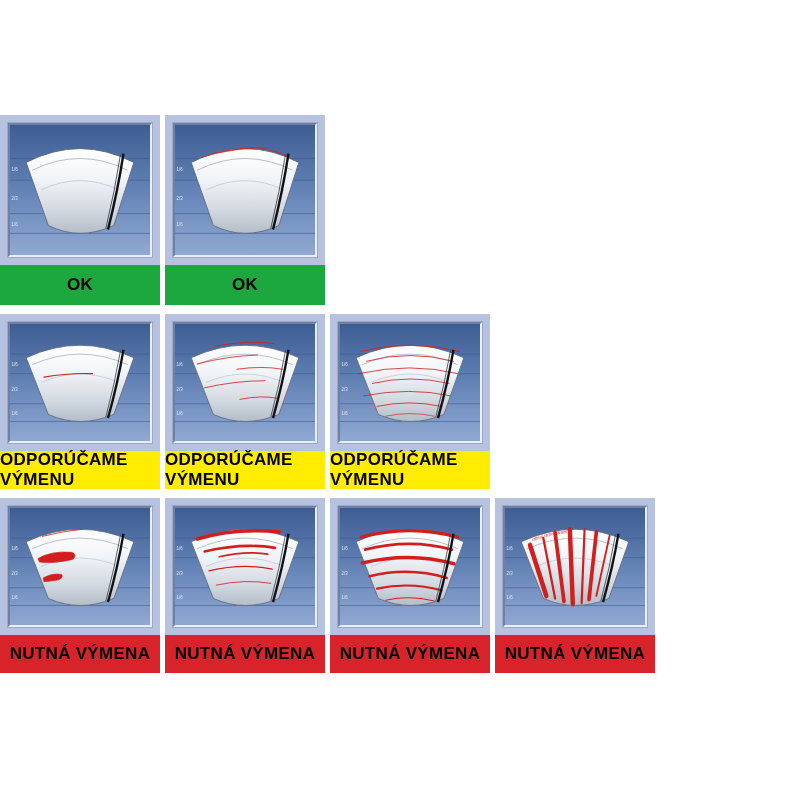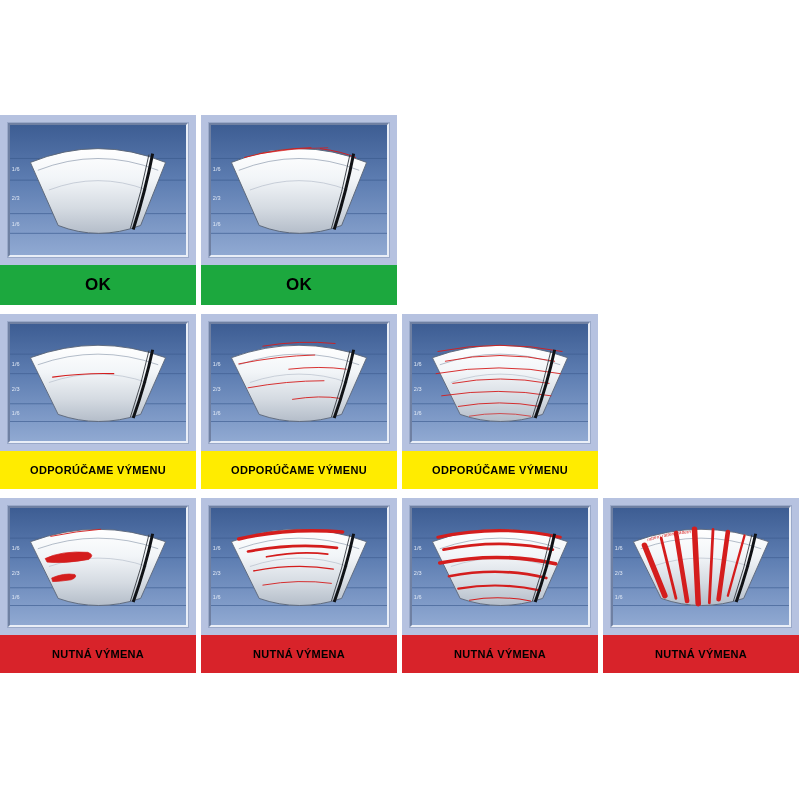--- a/index.html
+++ b/index.html
@@ -11,42 +11,42 @@
   }
   #grid {
     margin: 115px 0 0 0;
     display: flex;
     flex-direction: column;
     gap: 9px;
     align-items: flex-start;
   }
   .row { display: flex; gap: 5px; }
   .cell {
-    width: 196px;
+    width: 160px;
     display: flex;
     flex-direction: column;
   }
   .scene-wrap { padding: 8px; }
   .scene-frame {
     height: 121px;
     border: 2px solid;
     border-color: #6f80a2 #e9eef7 #e9eef7 #6f80a2;
     box-shadow: 0 0 0 1px #9aa9c9;
     background: #4a6aa0;
     overflow: hidden;
   }
   .r0 .scene-frame { height: 134px; }
   svg.scene { display: block; width: 100%; height: 100%; }
   .label-bar {
     height: 38px;
     display: flex;
     align-items: center;
     justify-content: center;
     font-weight: bold;
-    font-size: 11px;
+    font-size: 17px;
     letter-spacing: 0.3px;
   }
   .r0 .label-bar { height: 40px; font-size: 17px; }
   #defs-holder { position: absolute; width: 0; height: 0; }
 </style>
 </head>
 <body style="background: rgb(255, 255, 255);">
 
 <svg id="defs-holder" aria-hidden="true">
   <defs>

